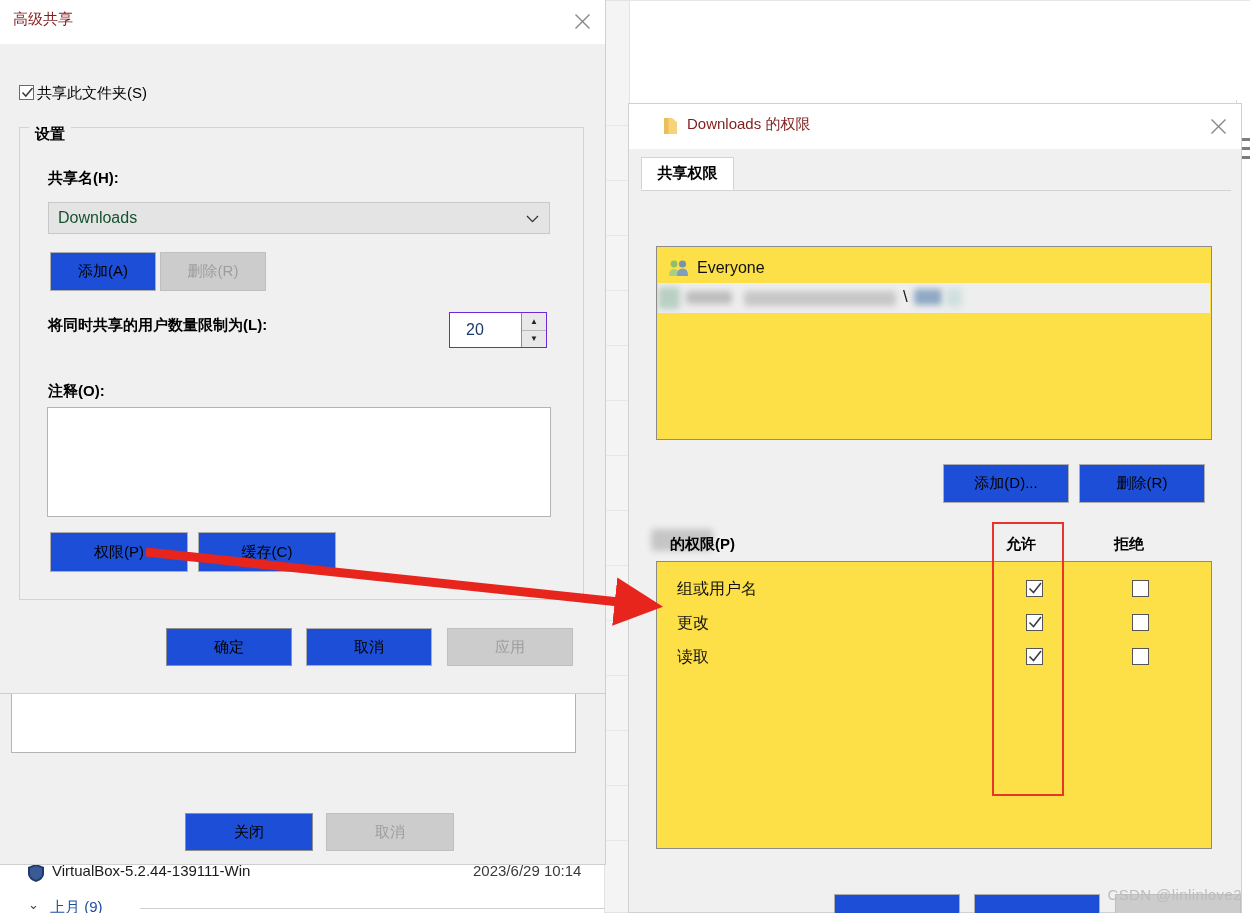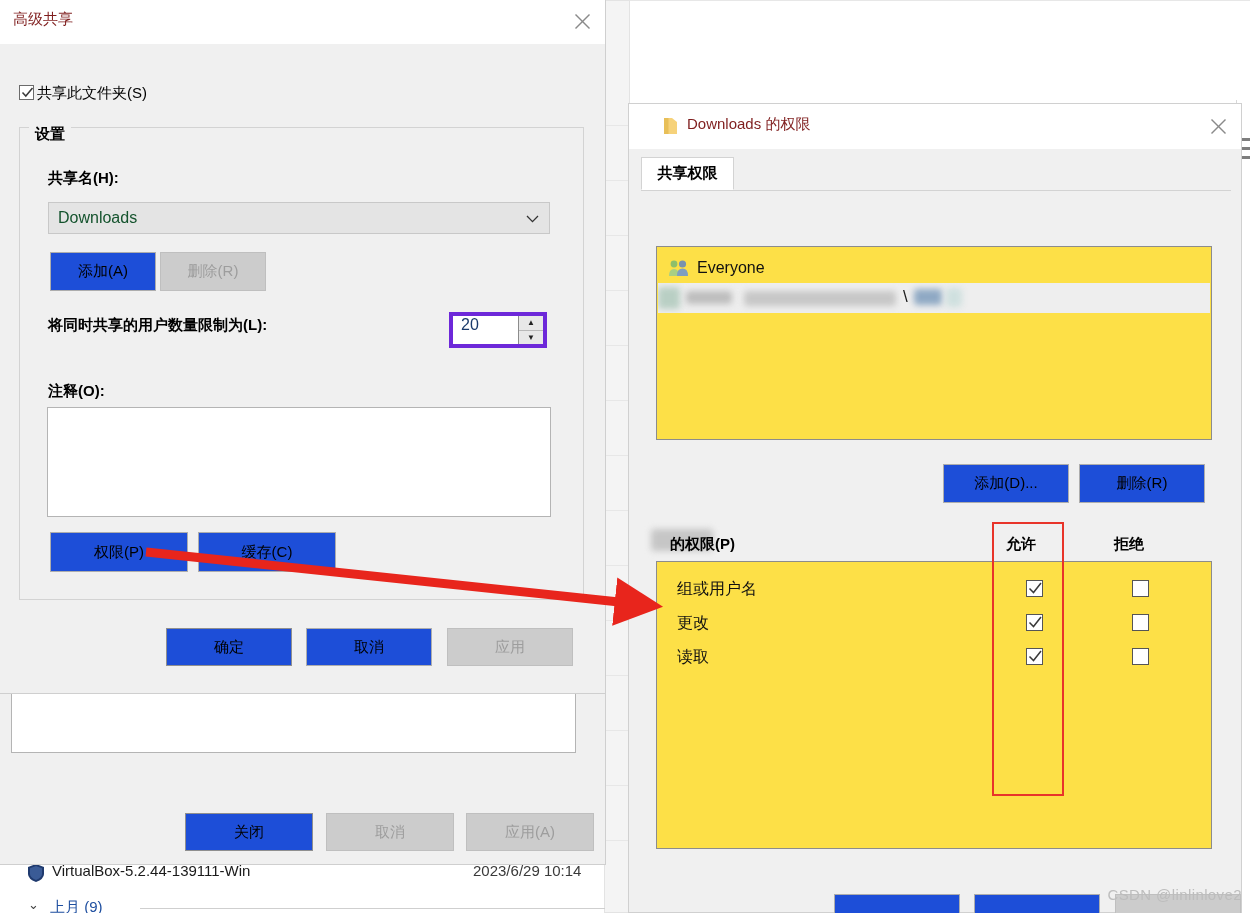--- a/index.html
+++ b/index.html
@@ -105,23 +105,23 @@
   }
   .combo .chev {
     position: absolute; right: 10px; top: 50%;
     transform: translateY(-50%);
     color: #444;
   }
   .spin {
     position: absolute;
     box-sizing: border-box;
     background: #ffffff;
-    border: 4px solid #6d28d9;
-    display: flex; align-items: flex-start;
-    padding-left: 8px;
+    border: 1px solid #6d28d9;
+    display: flex; align-items: center;
+    padding-left: 16px;
     font-size: 16px;
     color: #1a3a6b;
   }
   .spin-btns {
     position: absolute;
     right: 0; top: 0; bottom: 0;
     width: 24px;
     display: flex; flex-direction: column;
     border-left: 1px solid #8c8c8c;
   }
@@ -307,21 +307,20 @@
       <div class="sliver-bar" style="top:38px;"></div>
       <div class="sliver-bar" style="top:47px;"></div>
       <div class="sliver-bar" style="top:56px;"></div>
     </div>
   </div>
 
   <div class="win" style="left:-2px; top:690px; width:608px; height:175px; background:#f0f0f0;">
     <div class="textarea" style="left:12px; top:0px; width:565px; height:62px;"></div>
     <div class="btn default" style="left:186px; top:122px; width:128px; height:38px;">关闭</div>
     <div class="btn disabled" style="left:327px; top:122px; width:128px; height:38px;">取消</div>
-    <div class="btn disabled" style="left:467px; top:122px; width:128px; height:38px;">应用(A)</div>
   </div>
 
   <div class="win" style="left:-2px; top:-2px; width:608px; height:696px;">
 
     <div class="titlebar">
       <div class="title">高级共享</div>
       <div class="closebtn">
         <svg width="17" height="17" viewBox="0 0 17 17">
           <line x1="1.5" y1="1.5" x2="15.5" y2="15.5" stroke="#8a8a8a" stroke-width="1.4"></line>
           <line x1="15.5" y1="1.5" x2="1.5" y2="15.5" stroke="#8a8a8a" stroke-width="1.4"></line>

